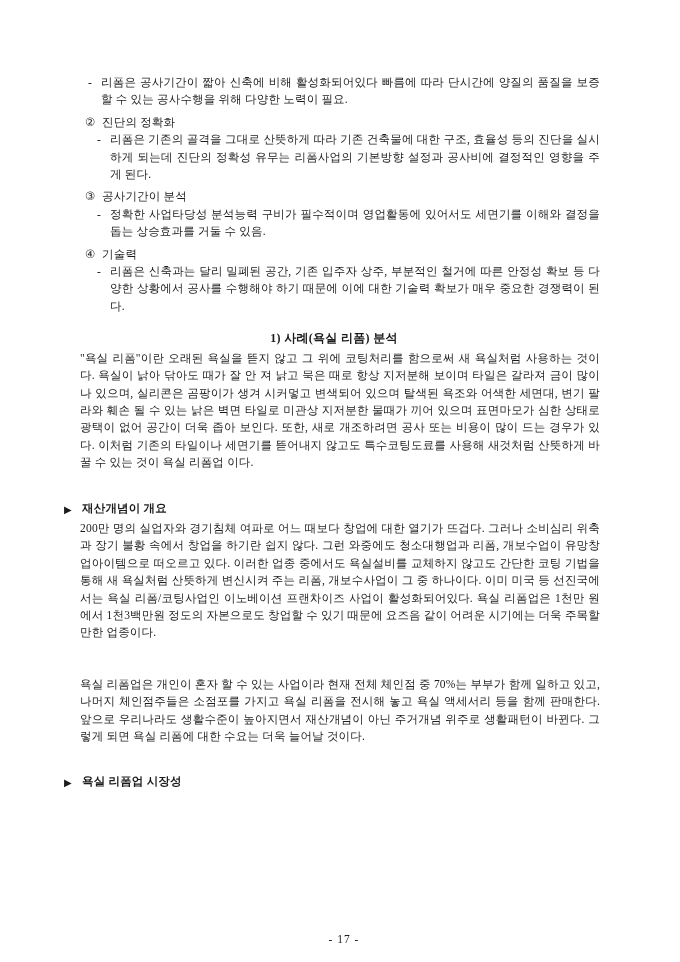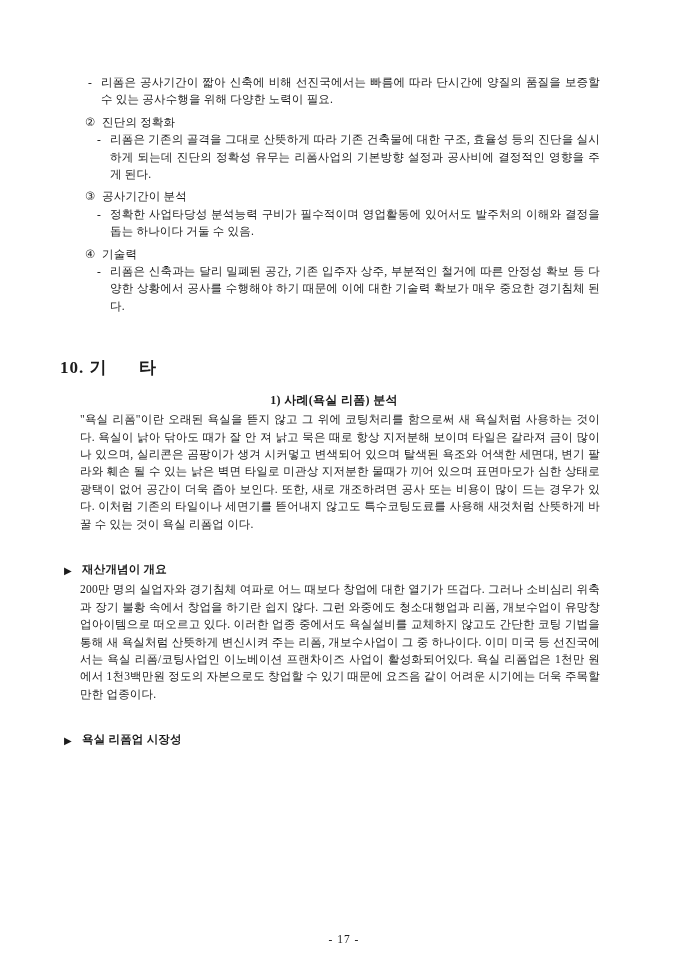--- a/index.html
+++ b/index.html
@@ -64,66 +64,66 @@
     letter-spacing: 1px;
   }
 </style>
 </head>
 <body>
 
 <div class="page">
 
   <div class="hang lvl1">
     <span class="marker">-</span>
-    <span class="text">리폼은 공사기간이 짧아 신축에 비해 선진국에서는 빠름에 따라 단시간에 양질의 품질을 보증할 수 있는 공사수행을 위해 다양한 노력이 필요.</span>
+    <span class="text">리폼은 공사기간이 짧아 신축에 비해 활성화되어있다 빠름에 따라 단시간에 양질의 품질을 보증할 수 있는 공사수행을 위해 다양한 노력이 필요.</span>
   </div>
 
   <div class="num-item">
     <div class="num-title">
       <span class="num">②</span>
       <span>진단의 정확화</span>
     </div>
     <div class="hang">
       <span class="marker">-</span>
       <span class="text">리폼은 기존의 골격을 그대로 산뜻하게 따라 기존 건축물에 대한 구조, 효율성 등의 진단을 실시하게 되는데 진단의 정확성 유무는 리폼사업의 기본방향 설정과 공사비에 결정적인 영향을 주게 된다.</span>
     </div>
   </div>
 
   <div class="num-item">
     <div class="num-title">
       <span class="num">③</span>
       <span>공사기간이 분석</span>
     </div>
     <div class="hang">
       <span class="marker">-</span>
-      <span class="text">정확한 사업타당성 분석능력 구비가 필수적이며 영업활동에 있어서도 발주처의 이해와 결정을 돕는 하나이다 거둘 수 있음.</span>
+      <span class="text">정확한 사업타당성 분석능력 구비가 필수적이며 영업활동에 있어서도 세면기를 이해와 결정을 돕는 상승효과를 거둘 수 있음.</span>
     </div>
   </div>
 
   <div class="num-item">
     <div class="num-title">
       <span class="num">④</span>
       <span>기술력</span>
     </div>
     <div class="hang">
       <span class="marker">-</span>
-      <span class="text">리폼은 신축과는 달리 밀폐된 공간, 기존 입주자 상주, 부분적인 철거에 따른 안정성 확보 등 다양한 상황에서 공사를 수행해야 하기 때문에 이에 대한 기술력 확보가 매우 중요한 경기침체 된다.</span>
+      <span class="text">리폼은 신축과는 달리 밀폐된 공간, 기존 입주자 상주, 부분적인 철거에 따른 안정성 확보 등 다양한 상황에서 공사를 수행해야 하기 때문에 이에 대한 기술력 확보가 매우 중요한 경쟁력이 된다.</span>
     </div>
   </div>
 
-  <div class="section-title">10. 기      타</div>
 
   <div class="subsection-title">1) 사례(욕실 리폼) 분석</div>
   <p class="para">"욕실 리폼"이란 오래된 욕실을 뜯지 않고 그 위에 코팅처리를 함으로써 새 욕실처럼 사용하는 것이다. 욕실이 낡아 닦아도 때가 잘 안 져 낡고 묵은 때로 항상 지저분해 보이며 타일은 갈라져 금이 많이 나 있으며, 실리콘은 곰팡이가 생겨 시커멓고 변색되어 있으며 탈색된 욕조와 어색한 세면대, 변기 팔라와 훼손 될 수 있는 낡은 벽면 타일로 미관상 지저분한 물때가 끼어 있으며 표면마모가 심한 상태로 광택이 없어 공간이 더욱 좁아 보인다. 또한, 새로 개조하려면 공사 또는 비용이 많이 드는 경우가 있다. 이처럼 기존의 타일이나 세면기를 뜯어내지 않고도 특수코팅도료를 사용해 새것처럼 산뜻하게 바꿀 수 있는 것이 욕실 리폼업 이다.</p>
 
   <div class="arrow-head">
     <span class="arrow">▶</span>
     <span>재산개념이 개요</span>
   </div>
   <p class="para">200만 명의 실업자와 경기침체 여파로 어느 때보다 창업에 대한 열기가 뜨겁다. 그러나 소비심리 위축과 장기 불황 속에서 창업을 하기란 쉽지 않다. 그런 와중에도 청소대행업과 리폼, 개보수업이 유망창업아이템으로 떠오르고 있다. 이러한 업종 중에서도 욕실설비를 교체하지 않고도 간단한 코팅 기법을 통해 새 욕실처럼 산뜻하게 변신시켜 주는 리폼, 개보수사업이 그 중 하나이다. 이미 미국 등 선진국에서는 욕실 리폼/코팅사업인 이노베이션 프랜차이즈 사업이 활성화되어있다. 욕실 리폼업은 1천만 원에서 1천3백만원 정도의 자본으로도 창업할 수 있기 때문에 요즈음 같이 어려운 시기에는 더욱 주목할 만한 업종이다.</p>
+  <p class="para gap">욕실 리폼업은 개인이 혼자 할 수 있는 사업이라 현재 전체 체인점 중 70%는 부부가 함께 일하고 있고, 나머지 체인점주들은 소점포를 가지고 욕실 리폼을 전시해 놓고 욕실 액세서리 등을 함께 판매한다. 앞으로 우리나라도 생활수준이 높아지면서 재산개념이 아닌 주거개념 위주로 생활패턴이 바뀐다. 그렇게 되면 욕실 리폼에 대한 수요는 더욱 늘어날 것이다.</p>
 
   <div class="arrow-head">
     <span class="arrow">▶</span>
     <span>욕실 리폼업 시장성</span>
   </div>
 
   <div class="page-number">- 17 -</div>
 
 </div>
 

